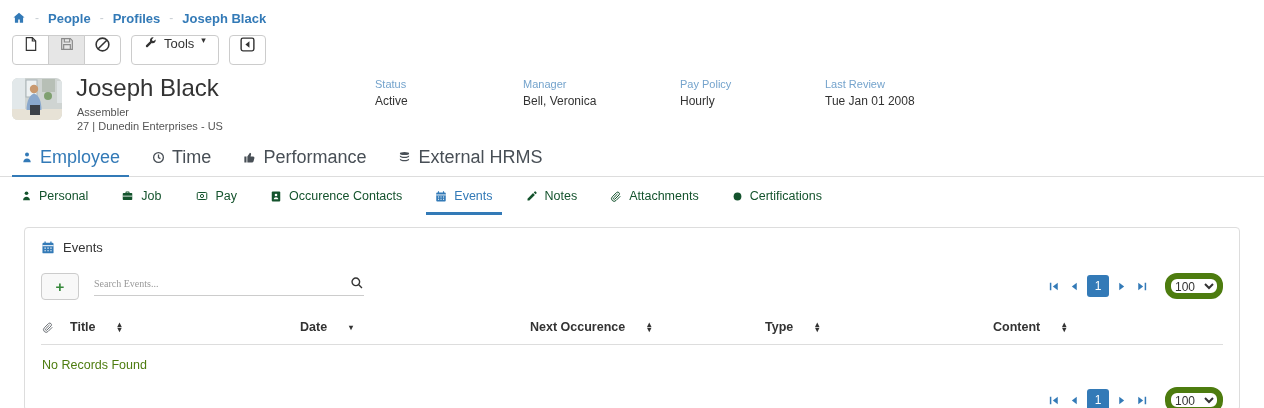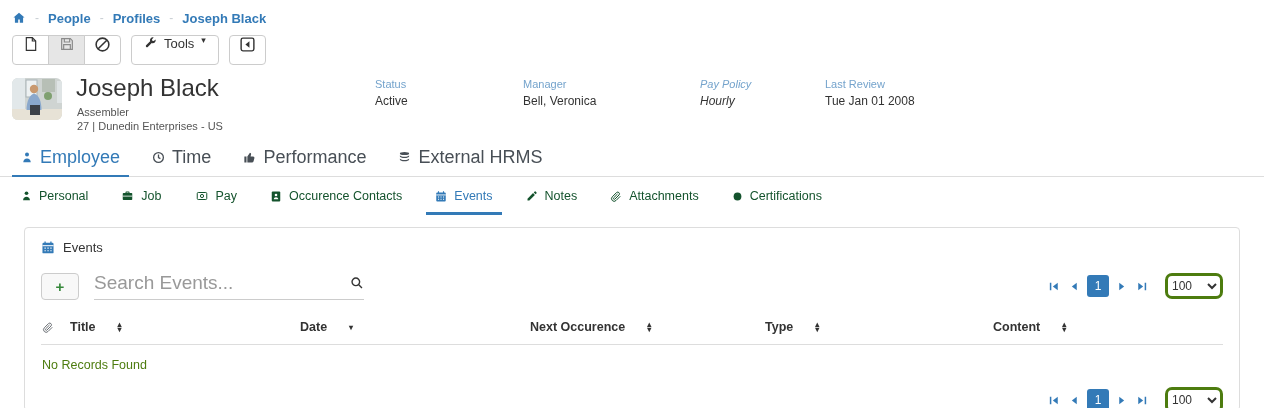--- a/index.html
+++ b/index.html
@@ -34,21 +34,21 @@
   .profile { position:relative; margin-top:11px; height:62px; }
   .avatar { position:absolute; left:12px; top:2px; width:50px; height:42px;
     border-radius:6px; overflow:hidden; }
   .p-name { position:absolute; left:76px; top:-2px; font-size:24px; font-weight:400;
     color:#333; line-height:1.2; }
   .p-sub1 { position:absolute; left:77px; top:30px; font-size:11px; color:#555; }
   .p-sub2 { position:absolute; left:77px; top:44px; font-size:11px; color:#555; }
   .p-field { position:absolute; top:2px; }
   .p-field .lbl { font-size:11px; color:#74a3cc; }
   .p-field .val { font-size:12px; color:#333; margin-top:4px; }
-  .pf-0 { left:375px; } .pf-1 { left:523px; } .pf-2 { left:700px;font-style:italic; } .pf-3 { left:825px; }
+  .pf-0 { left:375px; } .pf-1 { left:523px; } .pf-2 { left:680px; } .pf-3 { left:825px; }
 
   
   .main-tabs { display:flex; margin-top:4px; padding-left:12px; gap:14px;
     border-bottom:1px solid #ddd; }
   .tab { display:flex; align-items:center; gap:7px; font-size:18px; color:#484f56;
     padding:5px 9px 7px; cursor:pointer; border-bottom:2px solid transparent;
     margin-bottom:-1px; }
   .tab.active { color:#337ab7; border-bottom-color:#337ab7; }
 
   .sub-tabs { display:flex; margin-top:9px; padding-left:12px; gap:15px; }
@@ -61,32 +61,32 @@
     background:#fff; padding:12px 16px; }
   .panel-title { display:flex; align-items:center; gap:8px; font-size:13px; color:#333; }
   .panel-title .cal { color:#337ab7; }
 
   .controls { display:flex; align-items:center; margin-top:17px; height:28px; }
   .btn-add { width:38px; height:27px; border:1px solid #ccc; border-radius:4px;
     background:#f8f8f8; color:#36883b; font-size:15px; font-weight:bold;
     display:flex; align-items:center; justify-content:center; cursor:pointer; }
   .search-wrap { display:flex; align-items:center; margin-left:15px; width:270px;
     border-bottom:1px solid #ccc; padding-bottom:5px; }
-  .search-wrap input { border:none; outline:none; flex:1; font-size:19px; color:#333;
-    font-family:Liberation Sans, sans-serif; }
+  .search-wrap input { border:none; outline:none; flex:1; font-size:10px; color:#333;
+    font-family:Liberation Serif, serif; }
   .search-wrap input::placeholder { color:#999; }
   .search-icon { color:#333; cursor:pointer; }
 
   .pager { display:flex; align-items:center; margin-left:auto; }
   .pg-btn { color:#337ab7; padding:0 5px; cursor:pointer; display:flex; }
   .pg-page { width:22px; height:22px; background:#337ab7; color:#fff; font-size:12px;
     border-radius:3px; display:flex; align-items:center; justify-content:center;
     margin:0 3px; cursor:pointer; }
-  .pg-size { margin-left:13px; width:58px; height:26px; border:3px solid #4d7c0f;
-    border-radius:7px; font-size:12px; color:#333; padding:0 0; background:#fff;
+  .pg-size { margin-left:13px; width:58px; height:26px; border:6px solid #4d7c0f;
+    border-radius:12px; font-size:12px; color:#333; padding:0 0; background:#fff;
     font-family:"Liberation Sans", sans-serif; }
 
   .thead { display:flex; align-items:center; margin-top:16px; padding:4px 0 10px 1px;
     border-bottom:1px solid #ddd; font-size:12.5px; font-weight:bold; color:#333; }
   .th { display:flex; align-items:center; gap:22px; cursor:pointer; }
   .th-clip  { width:28px; color:#6b7075; }
   .th-title { width:230px; }
   .th-date  { width:230px; }
   .th-next  { width:235px; }
   .th-type  { width:228px; }

